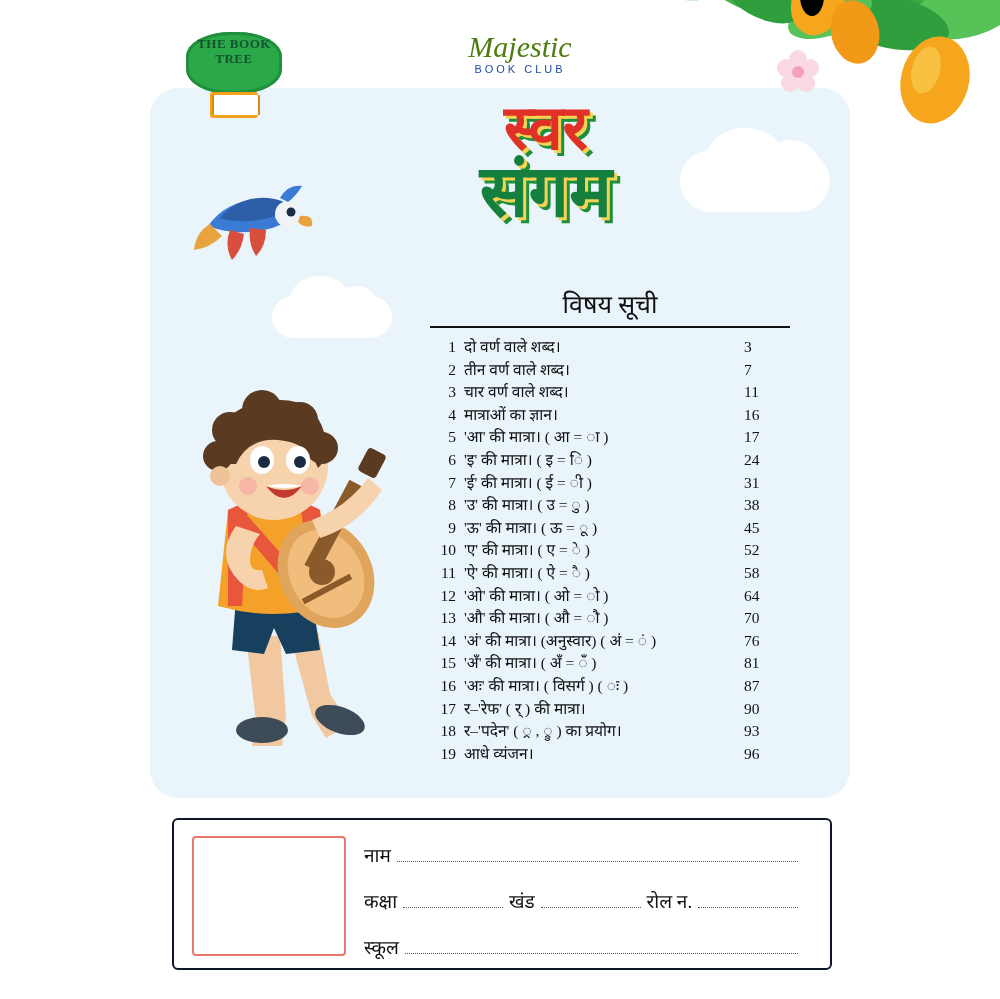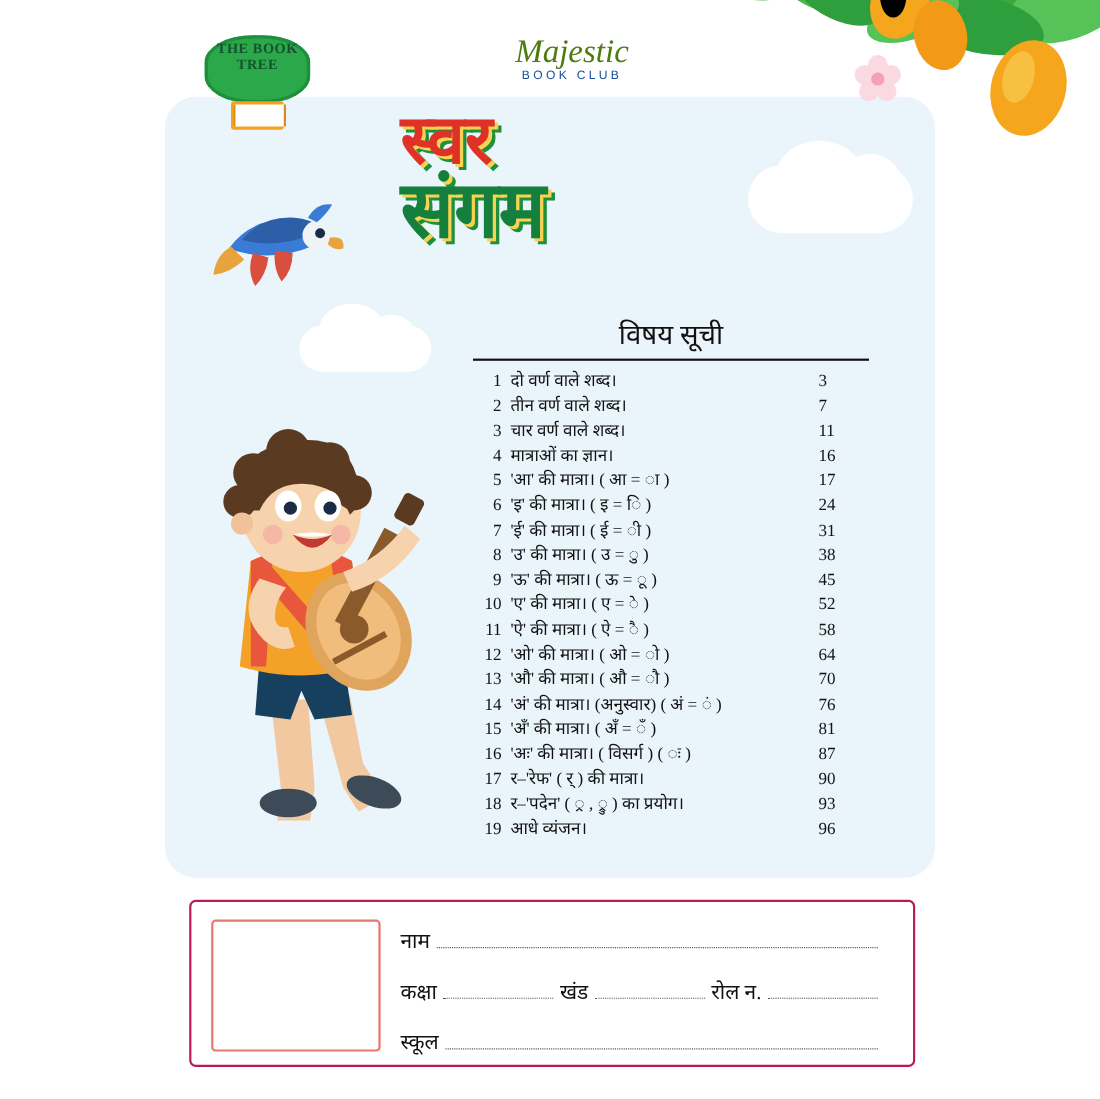--- a/index.html
+++ b/index.html
@@ -53,21 +53,21 @@
   .majestic .m1{
     font-family:"Liberation Serif", serif;font-style:italic;font-weight:normal;
     font-size:30px;color:#4d7c0f;line-height:30px;
   }
   .majestic .m2{
     font-family:"Liberation Sans", sans-serif;font-size:11px;color:#1b4fa0;
     letter-spacing:3px;margin-top:1px;
   }
   
   .title{
-    position:absolute;left:364px;top:96px;width:300px;text-align:left;
+    position:absolute;left:396px;top:96px;width:300px;text-align:center;
   }
   .title .t1{
     font-family:"Liberation Sans", sans-serif;font-weight:bold;font-size:62px;
     color:#e03127;line-height:64px;
     text-shadow:3px 3px 0 #f7d354, 6px 6px 0 #1f8f3c;
   }
   .title .t2{
     font-family:"Liberation Sans", sans-serif;font-weight:bold;font-size:72px;
     color:#15803d;line-height:74px;margin-top:-6px;
     text-shadow:3px 3px 0 #f7d354, 6px 6px 0 #1f8f3c;
@@ -84,21 +84,21 @@
   .toc-row{
     display:flex;align-items:baseline;font-size:15.5px;color:#111;
     font-family:"Liberation Serif", serif;line-height:22.6px;
   }
   .toc-num{width:26px;text-align:right;padding-right:8px;flex:none;}
   .toc-label{flex:1 1 auto;white-space:nowrap;overflow:hidden;}
   .toc-page{width:46px;text-align:left;flex:none;padding-left:8px;}
   
   .namebox{
     position:absolute;left:172px;top:818px;width:656px;height:148px;
-    border:2px solid #be185d;border-radius:6px;background:#fff;
+    border:2px solid #0f172a;border-radius:6px;background:#fff;
   }
   .photo{
     position:absolute;left:18px;top:16px;width:150px;height:116px;
     border:2px solid #e8766e;border-radius:4px;background:#fff;
   }
   .fieldrow{
     position:absolute;left:190px;display:flex;align-items:baseline;
     font-family:"Liberation Serif", serif;font-size:19px;color:#111;
   }
   .dots{

